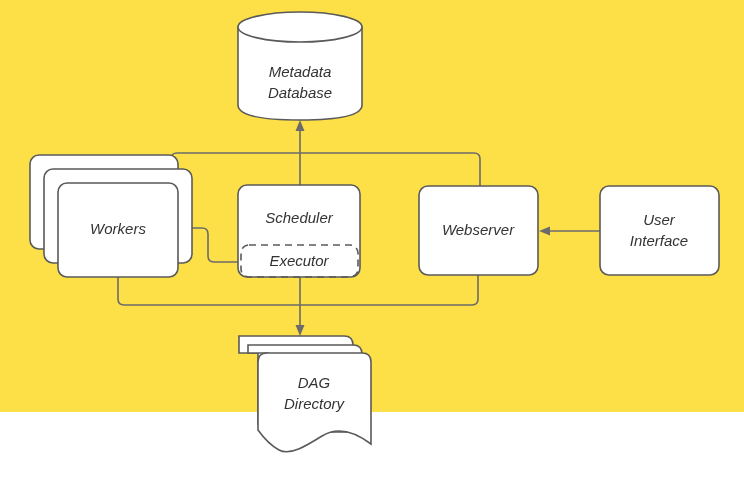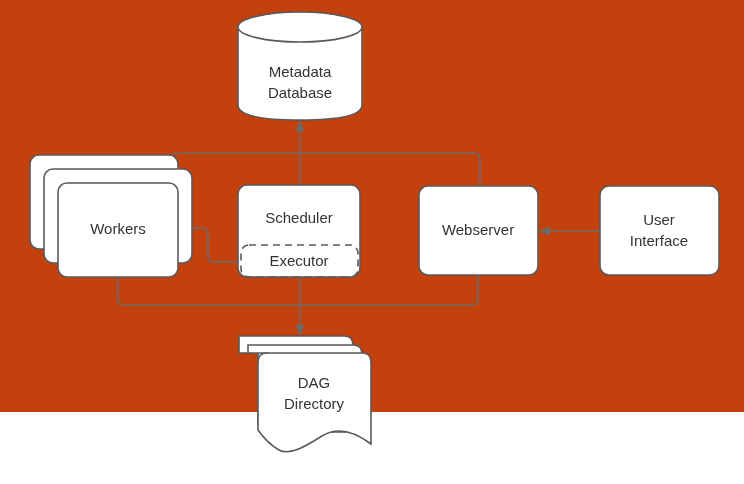--- a/index.html
+++ b/index.html
@@ -11,21 +11,22 @@
   body {
     width: 744px;
     height: 484px;
     font-family: "Liberation Sans", sans-serif;
     overflow: hidden;
   }
   #diagram-root {
     position: relative;
     width: 744px;
     height: 412px;
-    background: #c2410c;
+    background: #fde047;
+    font-style: italic;
   }
   svg#diagram-svg {
     display: block;
     width: 744px;
     height: 484px;
   }
   .node-shape {
     fill: #ffffff;
     stroke: #5a5a5a;
     stroke-width: 1.6;

